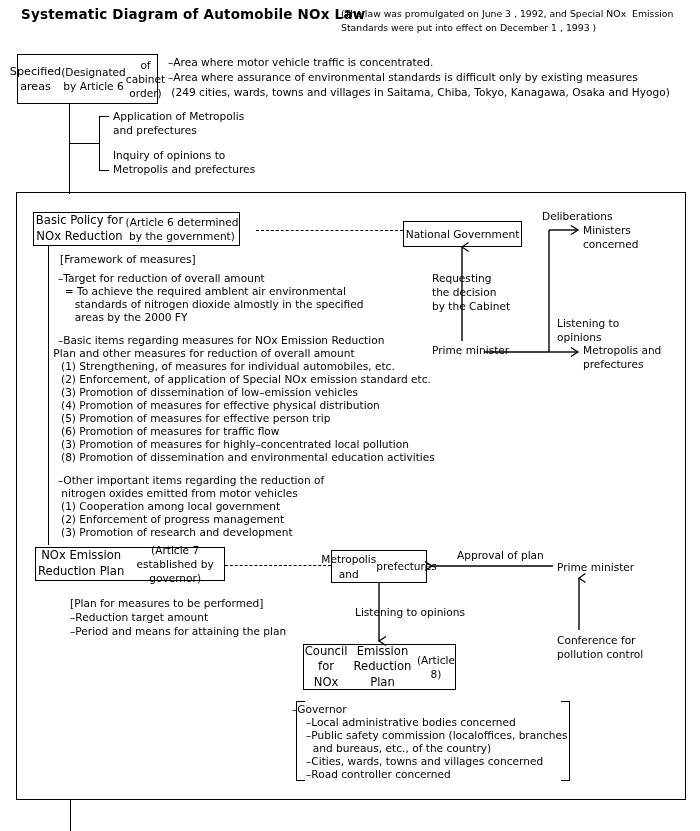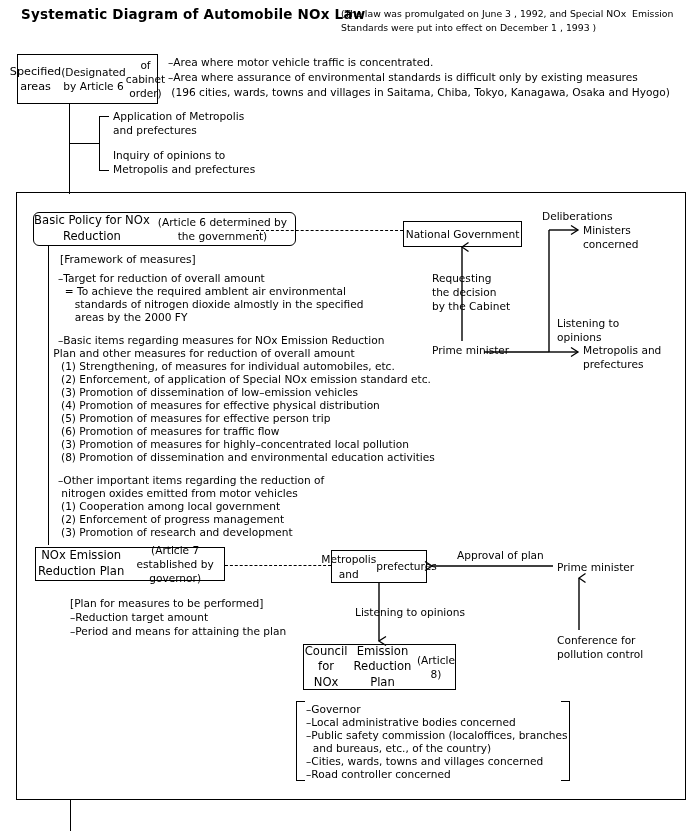--- a/index.html
+++ b/index.html
@@ -76,38 +76,38 @@
 <div class="txt note" style="left:341px; top:21px;">Standards were put into effect on December 1 , 1993 )</div>
 
 <div class="box" style="left:17px; top:54px; width:141px; height:50px;">
   <div class="f11">Specified areas</div>
   <div class="f105">(Designated by Article 6</div>
   <div class="f105">of cabinet order)</div>
 </div>
 
 <div class="txt f105" style="left:168px; top:56px;">–Area where motor vehicle traffic is concentrated.</div>
 <div class="txt f105" style="left:168px; top:71px;">–Area where assurance of environmental standards is difficult only by existing measures</div>
-<div class="txt f105" style="left:168px; top:86px;"> (196 cities, wards, towns and villages in Saitama, Chiba, Tokyo, Kanagawa, Osaka and Hyogo)</div>
+<div class="txt f105" style="left:168px; top:86px;"> (249 cities, wards, towns and villages in Saitama, Chiba, Tokyo, Kanagawa, Osaka and Hyogo)</div>
 
 <div class="vline" style="left:69px; top:104px; height:90px;"></div>
 
 <div class="hline" style="left:69px; top:143px; width:30px;"></div>
 
 <div class="bracket-l" style="left:99px; top:116px; width:10px; height:55px;"></div>
 
 <div class="txt f105" style="left:113px; top:110px;">Application of Metropolis</div>
 <div class="txt f105" style="left:113px; top:124px;">and prefectures</div>
 <div class="txt f105" style="left:113px; top:149px;">Inquiry of opinions to</div>
 <div class="txt f105" style="left:113px; top:163px;">Metropolis and prefectures</div>
 
 <div class="outer" style="left:16px; top:192px; width:670px; height:608px;"></div>
 
 <div class="vline" style="left:70px; top:800px; height:31px;"></div>
 
-<div class="box" style="left:33px; top:212px; width:263px; height:34px;border-radius:6px;">
+<div class="box" style="left:33px; top:212px; width:207px; height:34px;">
   <div class="f115">Basic Policy for NOx Reduction</div>
   <div class="f105">(Article 6 determined by the government)</div>
 </div>
 
 <div class="dash-h" style="left:256px; top:230px; width:147px;"></div>
 
 <div class="vline" style="left:48px; top:246px; height:299px;"></div>
 
 <div class="txt f105" style="left:60px; top:253px;">[Framework of measures]</div>
 
@@ -179,21 +179,21 @@
 
 <div class="box" style="left:303px; top:644px; width:153px; height:46px;">
   <div class="f115">Council for NOx</div>
   <div class="f115">Emission Reduction Plan</div>
   <div class="f105">(Article 8)</div>
 </div>
 
 <div class="bracket-l" style="left:296px; top:701px; width:9px; height:80px;"></div>
 <div class="bracket-r" style="left:561px; top:701px; width:9px; height:80px;"></div>
 
-<div class="txt f105" style="left:306px; top:703px;">–Governor</div>
+<div class="txt f105" style="left:292px; top:703px;">–Governor</div>
 <div class="txt f105" style="left:306px; top:716px;">–Local administrative bodies concerned</div>
 <div class="txt f105" style="left:306px; top:729px;">–Public safety commission (localoffices, branches</div>
 <div class="txt f105" style="left:306px; top:742px;">  and bureaus, etc., of the country)</div>
 <div class="txt f105" style="left:306px; top:755px;">–Cities, wards, towns and villages concerned</div>
 <div class="txt f105" style="left:306px; top:768px;">–Road controller concerned</div>
 
 <svg class="arrowlayer" viewBox="0 0 700 831">
   <defs>
     <marker id="arrOpenUp" markerWidth="12" markerHeight="12" refX="6" refY="1.5" orient="auto" markerUnits="userSpaceOnUse">
       <path d="M1.5,8 L6,1.5 L10.5,8" fill="none" stroke="#000" stroke-width="1.3"></path>

